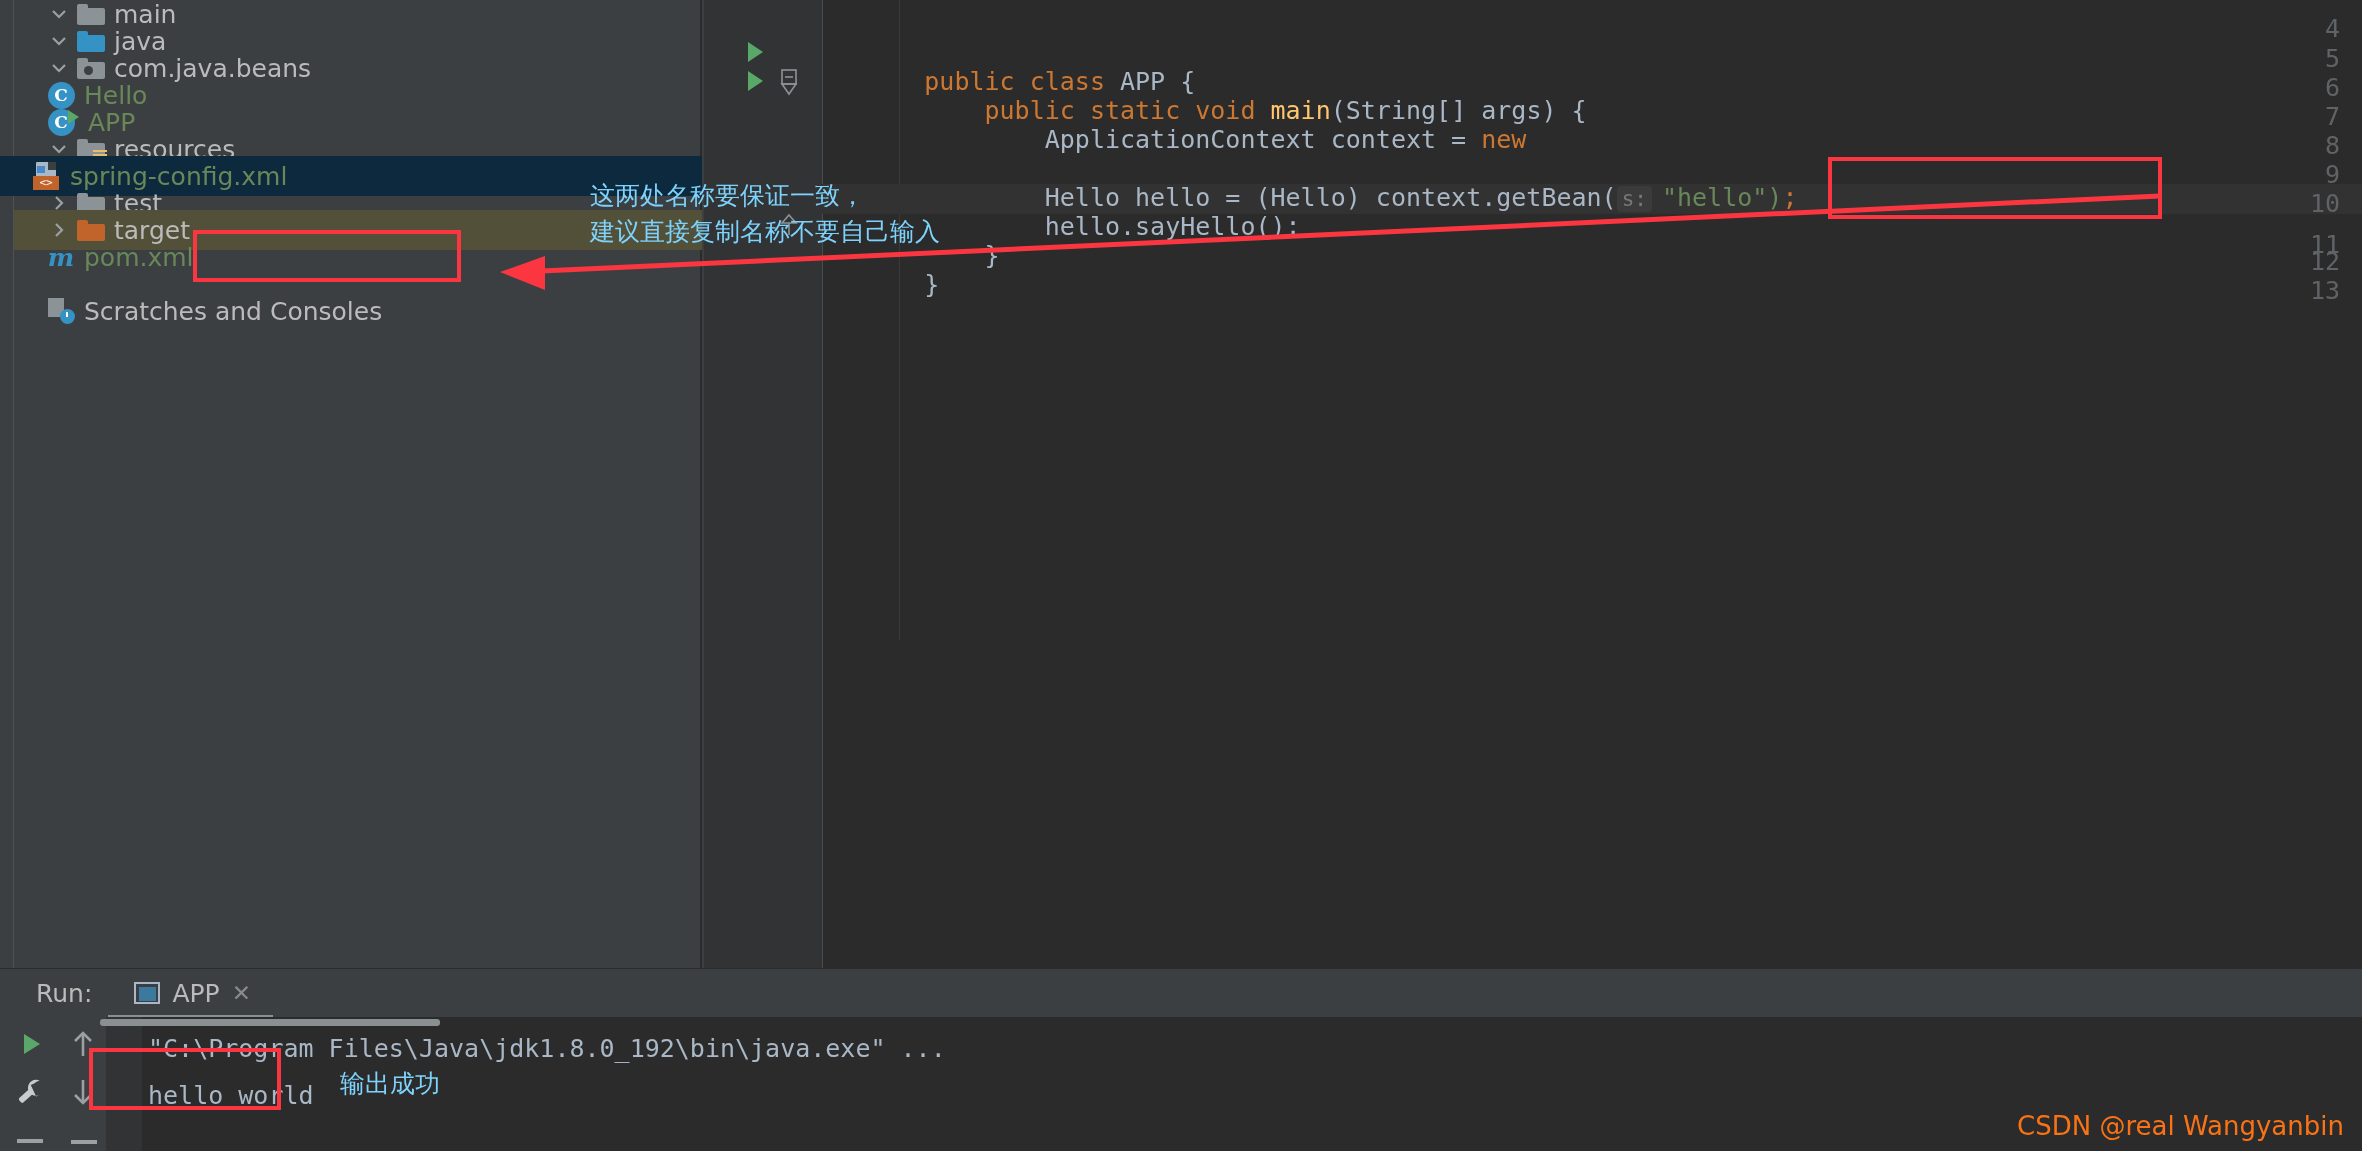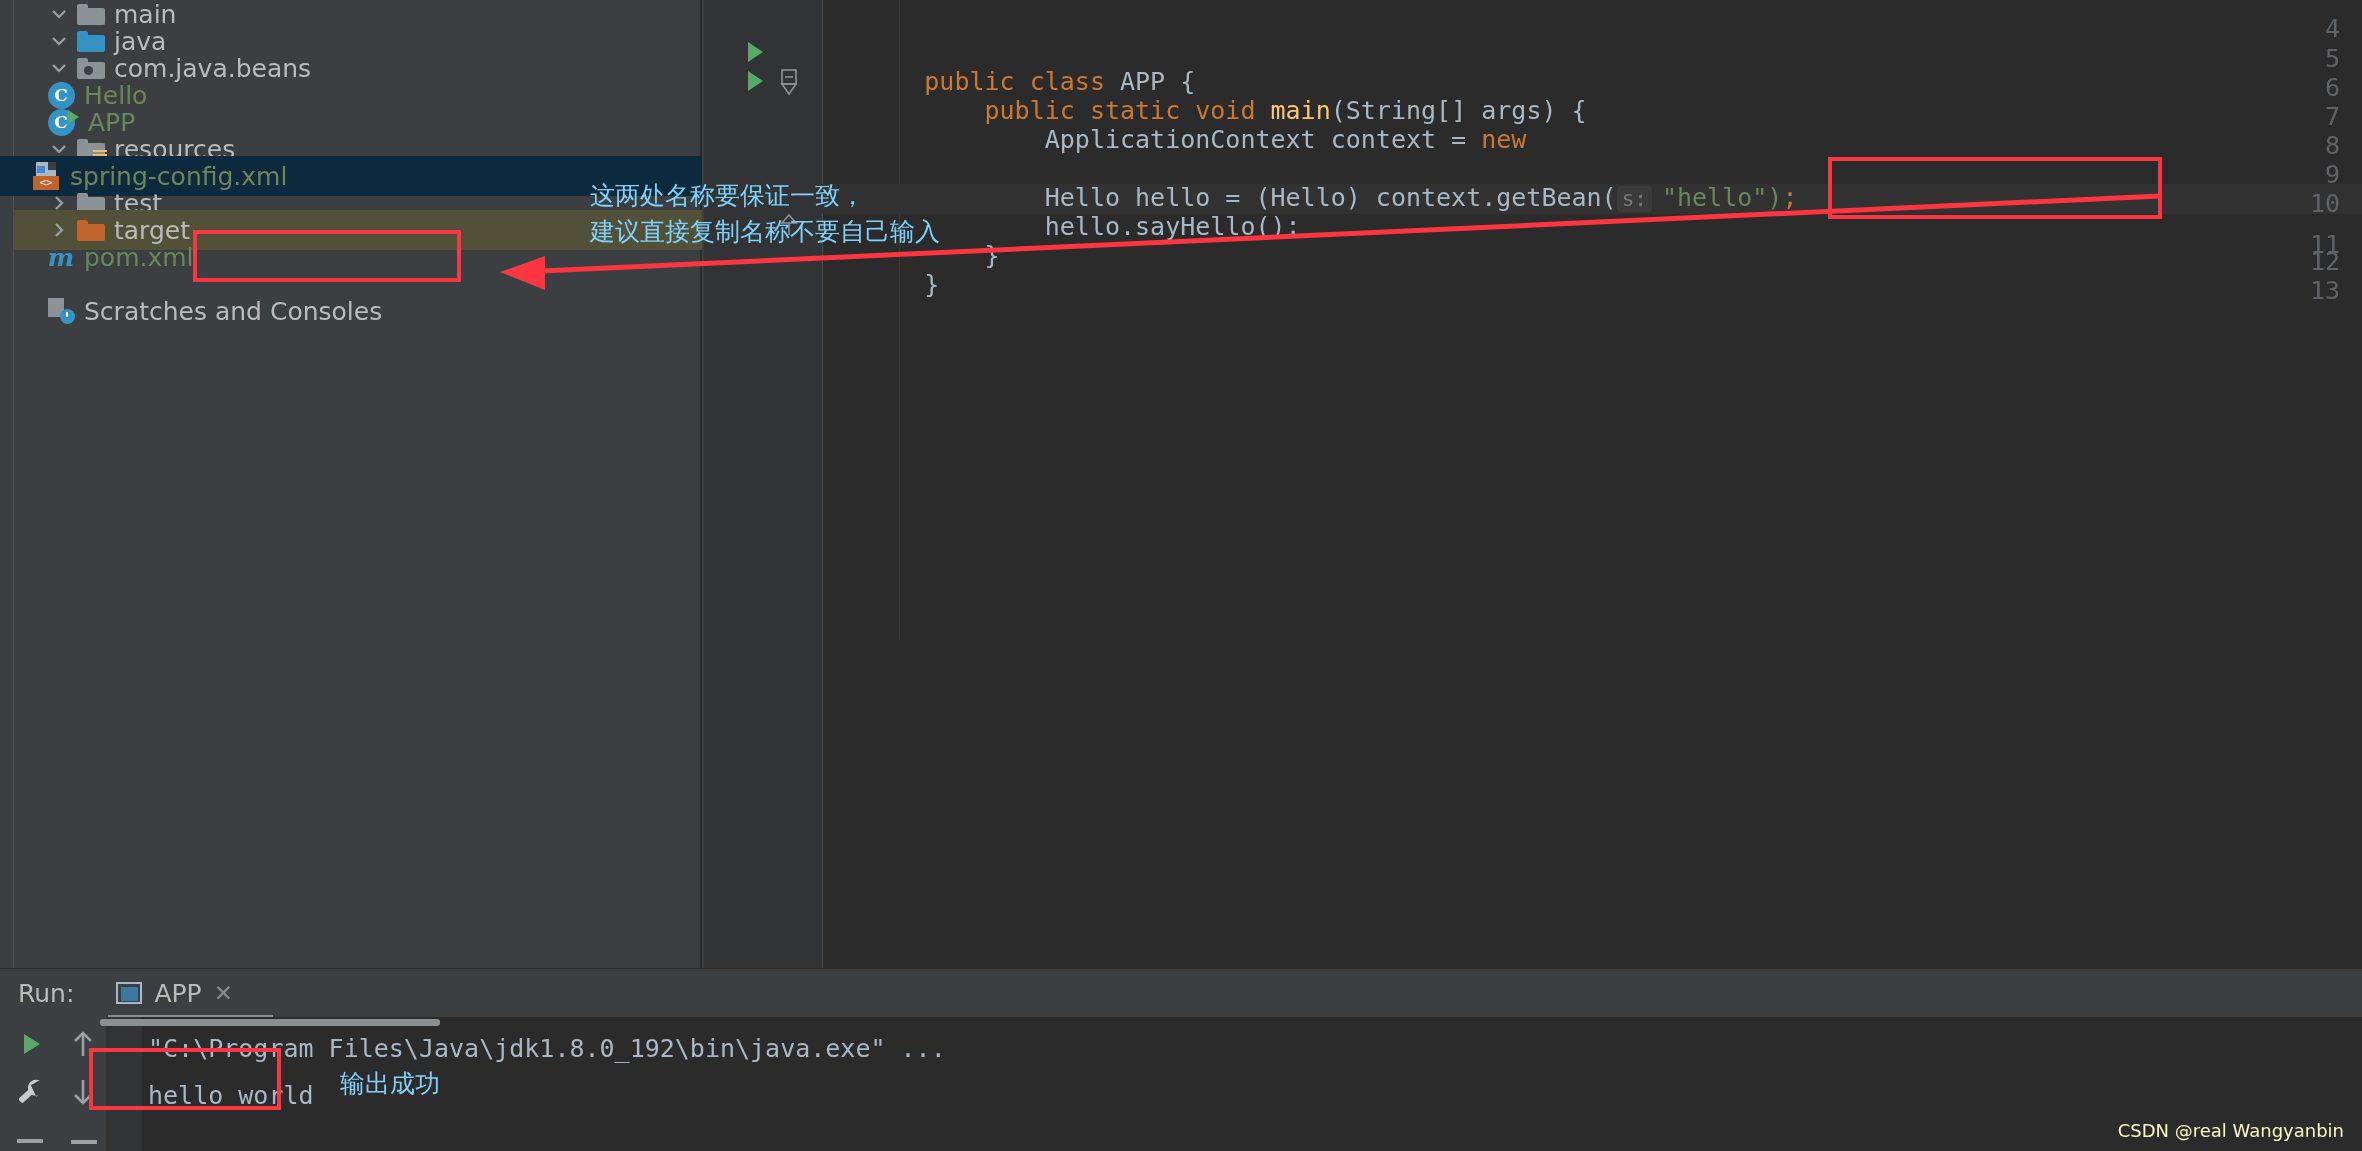--- a/index.html
+++ b/index.html
@@ -205,21 +205,21 @@
     position:absolute; left:0; top:968px;
     width:2362px; height:183px;
     background:#3c3f41;
     border-top:1px solid #2b2b2b;
   }
   #run-tabbar {
     position:absolute; left:0; top:0; width:2362px; height:48px;
     display:flex; align-items:center;
   }
   #run-label {
-    margin-left:18px; font-size:25px; color:#bbbbbb;
+    margin-left:36px; font-size:25px; color:#bbbbbb;
   }
   #run-tab {
     margin-left:42px; display:flex; align-items:center; gap:12px;
     position:relative; height:48px;
   }
   .tab-icon { position:relative; width:26px; height:22px; }
   .tab-icon .outer{ position:absolute; inset:0; border:2px solid #a9b7c6;}
   .tab-icon .inner{ position:absolute; left:5px; top:5px; right:4px; bottom:3px; background:#3b7a9e;}
   #run-tab-label{ font-size:25px; color:#bbbbbb;}
   #run-tab-close{ font-size:23px; color:#8a8a8a; cursor:pointer;}
@@ -248,21 +248,21 @@
   #console-gutter{
     position:absolute; left:106px; top:0; width:36px; height:135px;
     background:#313335;
   }
   #console-scrollbar{
     position:absolute; left:100px; top:2px; width:340px; height:7px;
     background:#8a8f91; border-radius:3px;
   }
   #watermark{
     position:absolute; right:18px; bottom:10px;
-    font-size:18px; color:#fef9c3;
+    font-size:26px; color:#f97316;
     font-family:"DejaVu Sans", sans-serif;
   }
 </style>
 </head>
 <body>
 
 <div id="app">
 
   <div id="project-panel">
     <div id="tree-gutter"></div>

